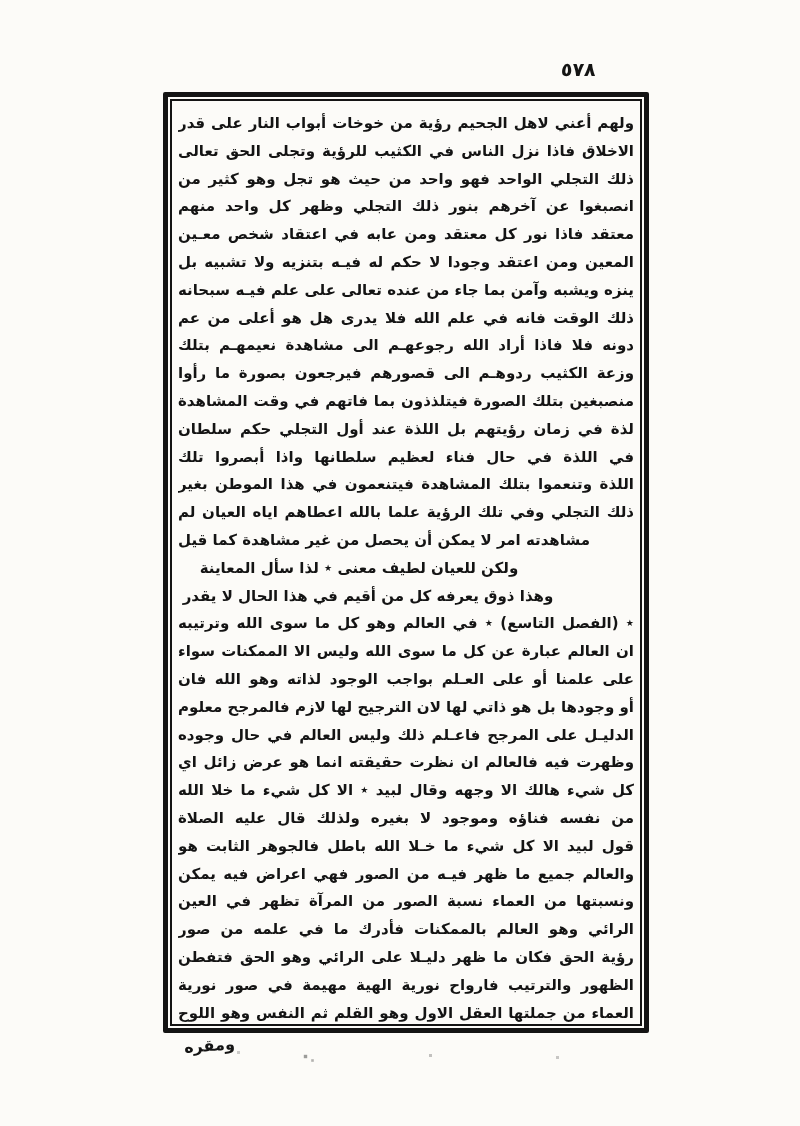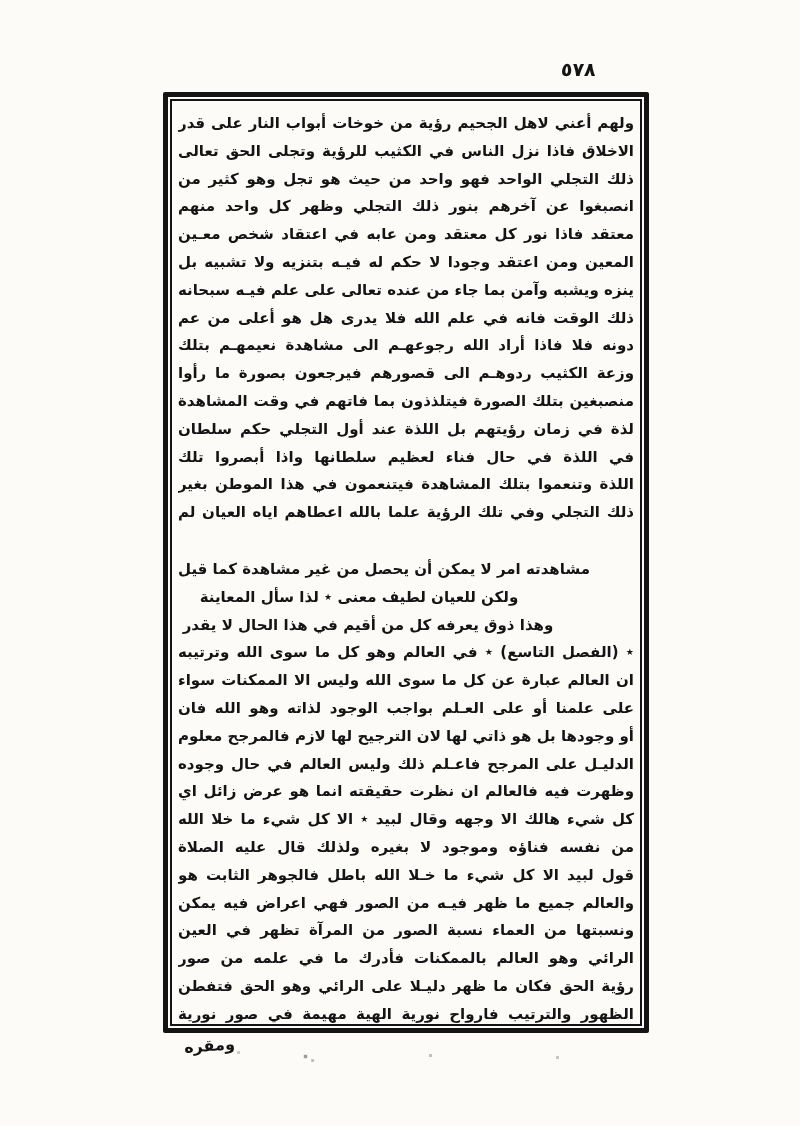--- a/index.html
+++ b/index.html
@@ -40,21 +40,21 @@
     overflow:hidden;
   }
   .line{
     height:27.8px;line-height:27.8px;
     font-size:15px;font-weight:bold;
     white-space:normal;overflow:hidden;
     text-align:justify;text-align-last:justify;
     letter-spacing:0.2px;
   }
   .line.end{
-    text-align:left;text-align-last:left;margin-top:29px;
+    text-align:left;text-align-last:left;
   }
   .line.verse{
     text-align:center;text-align-last:center;
     padding-left:0;padding-right:94px;
   }
   .line.sub{
     text-align:center;text-align-last:center;
     padding-right:76px;
   }
   

